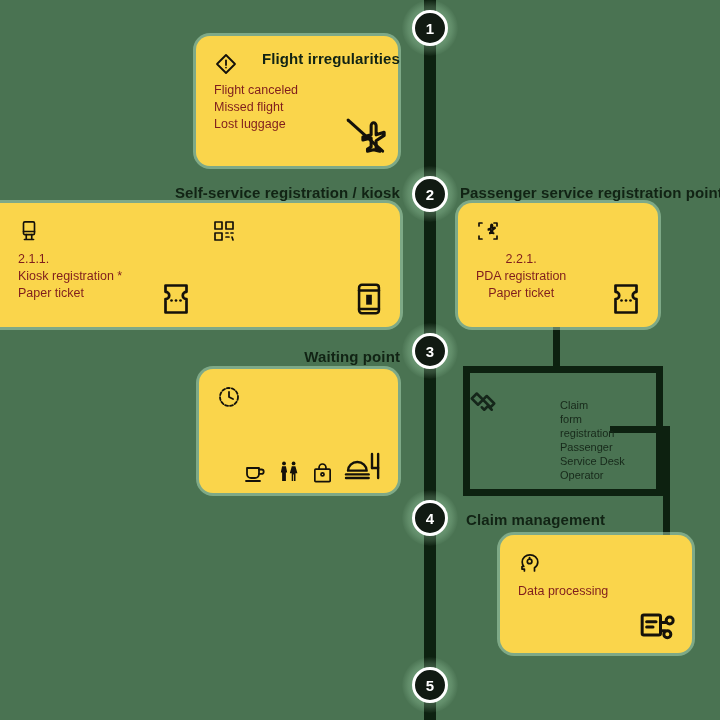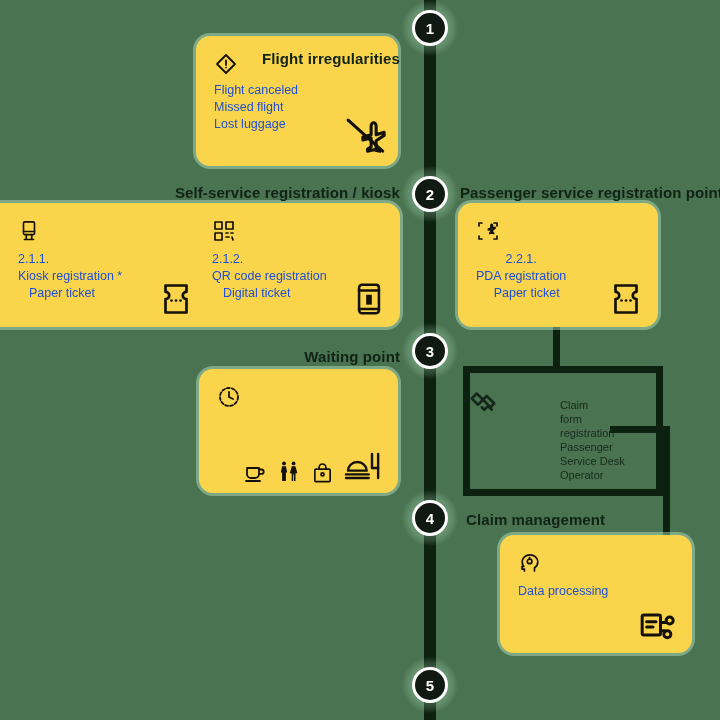--- a/index.html
+++ b/index.html
@@ -98,27 +98,27 @@
     left: 18px;
     top: 16px;
     width: 24px;
     height: 24px;
     color: #14110a;
   }
   .card-text {
     position: absolute;
     left: 18px;
     top: 54px;
-    color: #1d4ed8;
+    color: #7f1d1d;
     font-size: 12.5px;
     line-height: 17px;
   }
   .card-text .num { display: block; }
   .card-text .l1 { display: block; }
-  .card-text .l2 { display: block; margin-left: 11px; }
+  .card-text .l2 { display: block; }
   .card-big-icon {
     position: absolute;
     color: #14110a;
   }
 
   
   .amenities {
     position: absolute;
     right: 14px;
     bottom: 8px;
@@ -249,25 +249,20 @@
       <div class="card-icon-top" style="left:212px; top:16px;">
         <svg width="24" height="24" viewBox="0 0 24 24" fill="none" stroke="currentColor" stroke-width="1.7" stroke-linecap="round" stroke-linejoin="round">
           <rect x="3" y="3" width="7" height="7"></rect>
           <rect x="14" y="3" width="7" height="7"></rect>
           <rect x="3" y="14" width="7" height="7"></rect>
           <line x1="14" y1="14" x2="16" y2="14"></line>
           <line x1="19" y1="14" x2="21" y2="14"></line>
           <line x1="14" y1="18" x2="17" y2="18"></line>
           <line x1="20" y1="18" x2="21" y2="21"></line>
         </svg>
-      </div>
-      <div class="card-text" style="left:212px; top:48px;">
-        <span class="num">2.1.2.</span>
-        <span class="l1">QR code registration</span>
-        <span class="l2">Digital ticket</span>
       </div>
       <div class="card-big-icon" style="right:14px; bottom:8px;">
         <svg width="34" height="40" viewBox="0 0 24 24" fill="none" stroke="currentColor" stroke-width="1.8" stroke-linecap="round" stroke-linejoin="round">
           <rect x="5" y="2" width="14" height="20" rx="2"></rect>
           <line x1="5" y1="6" x2="19" y2="6"></line>
           <line x1="5" y1="19" x2="19" y2="19"></line>
           <rect x="10" y="9" width="4" height="7" fill="currentColor" stroke="none"></rect>
         </svg>
       </div>
     </div>

